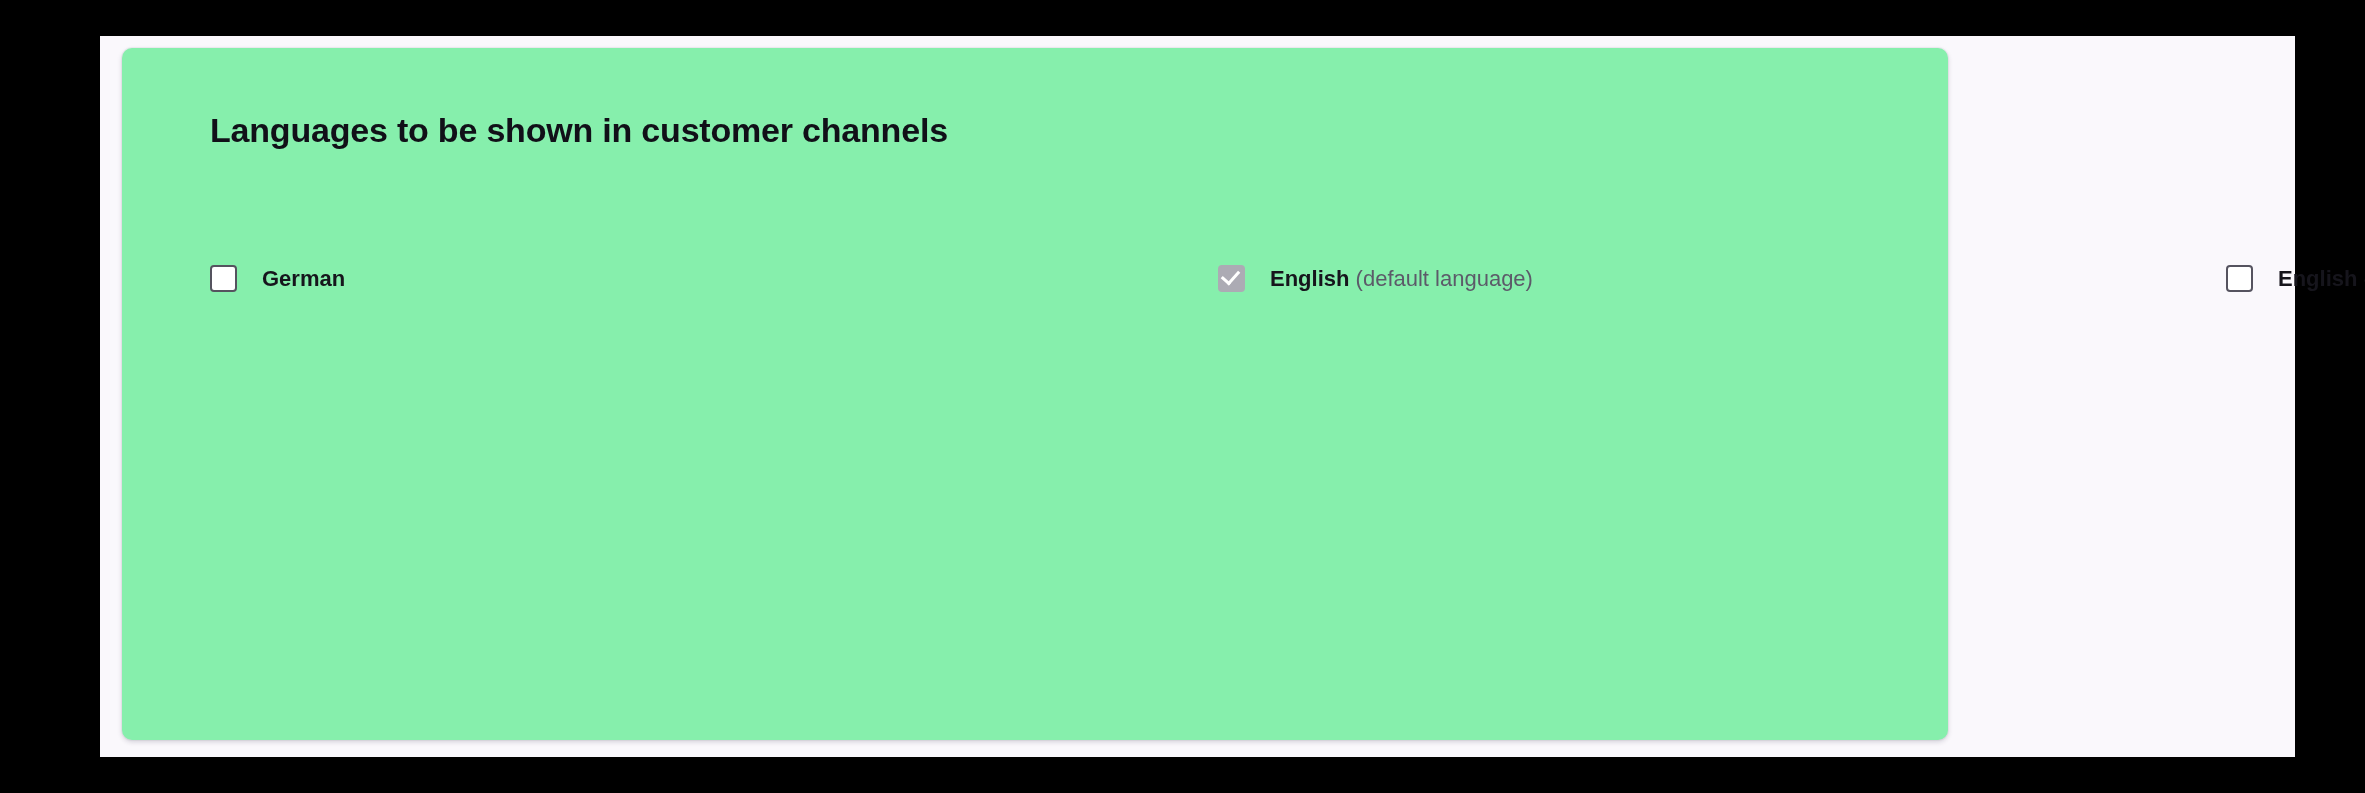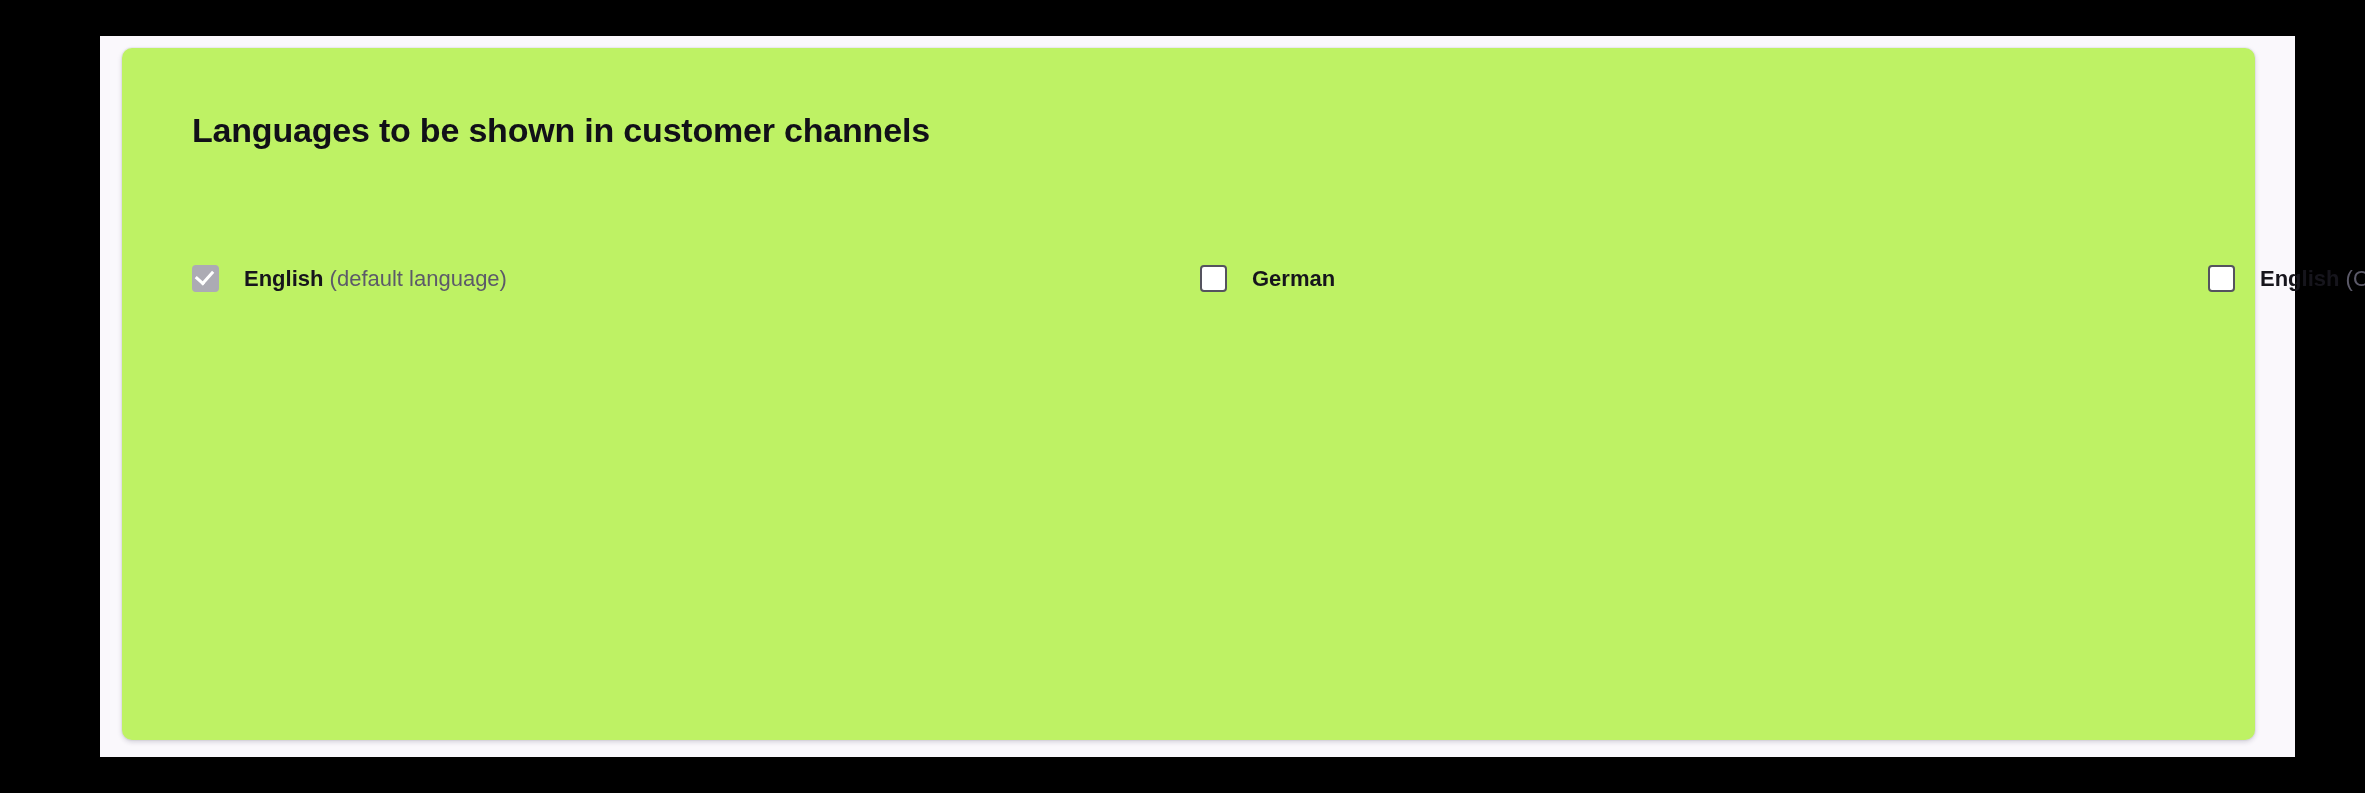--- a/index.html
+++ b/index.html
@@ -28,26 +28,27 @@
     width: 2195px;
     height: 721px;
     background: #FAF8FC;
   }
 
   
   #settings-card {
     position: absolute;
     left: 122px;
     top: 48px;
-    width: 2133px;
+    width: 1826px;
     height: 692px;
-    background: #bef264;
+    background: #86efac;
     border-radius: 10px;
     box-shadow: 0 2px 5px rgba(40, 35, 60, 0.18),
                 0 0 0 1px rgba(40, 35, 60, 0.045);
+    padding-left: 18px;
   }
 
   .card-inner {
     position: relative;
     width: 100%;
     height: 100%;
     padding: 62px 70px 0 48px;
   }
 
   #page-title {
@@ -137,28 +138,28 @@
 
   <div id="page-backdrop"></div>
 
   <div id="settings-card">
     <div class="card-inner">
 
       <h1 id="page-title">Languages to be shown in customer channels</h1>
 
       <div id="language-grid">
           <div class="language-row">
+            <span class="checkbox" role="checkbox" aria-checked="false"></span>
+            <span class="language-label"><span class="language-name">German</span></span>
+          </div>
+          <div class="language-row">
             <span class="checkbox disabled" role="checkbox" aria-checked="true">
               <span class="tick"></span>
             </span>
             <span class="language-label"><span class="language-name">English</span> <span class="language-note">(default language)</span></span>
-          </div>
-          <div class="language-row">
-            <span class="checkbox" role="checkbox" aria-checked="false"></span>
-            <span class="language-label"><span class="language-name">German</span></span>
           </div>
           <div class="language-row">
             <span class="checkbox" role="checkbox" aria-checked="false"></span>
             <span class="language-label"><span class="language-name">English</span> <span class="language-note">(Only in-store &amp; online)</span></span>
           </div>
         </div>
 
     </div>
   </div>
 

